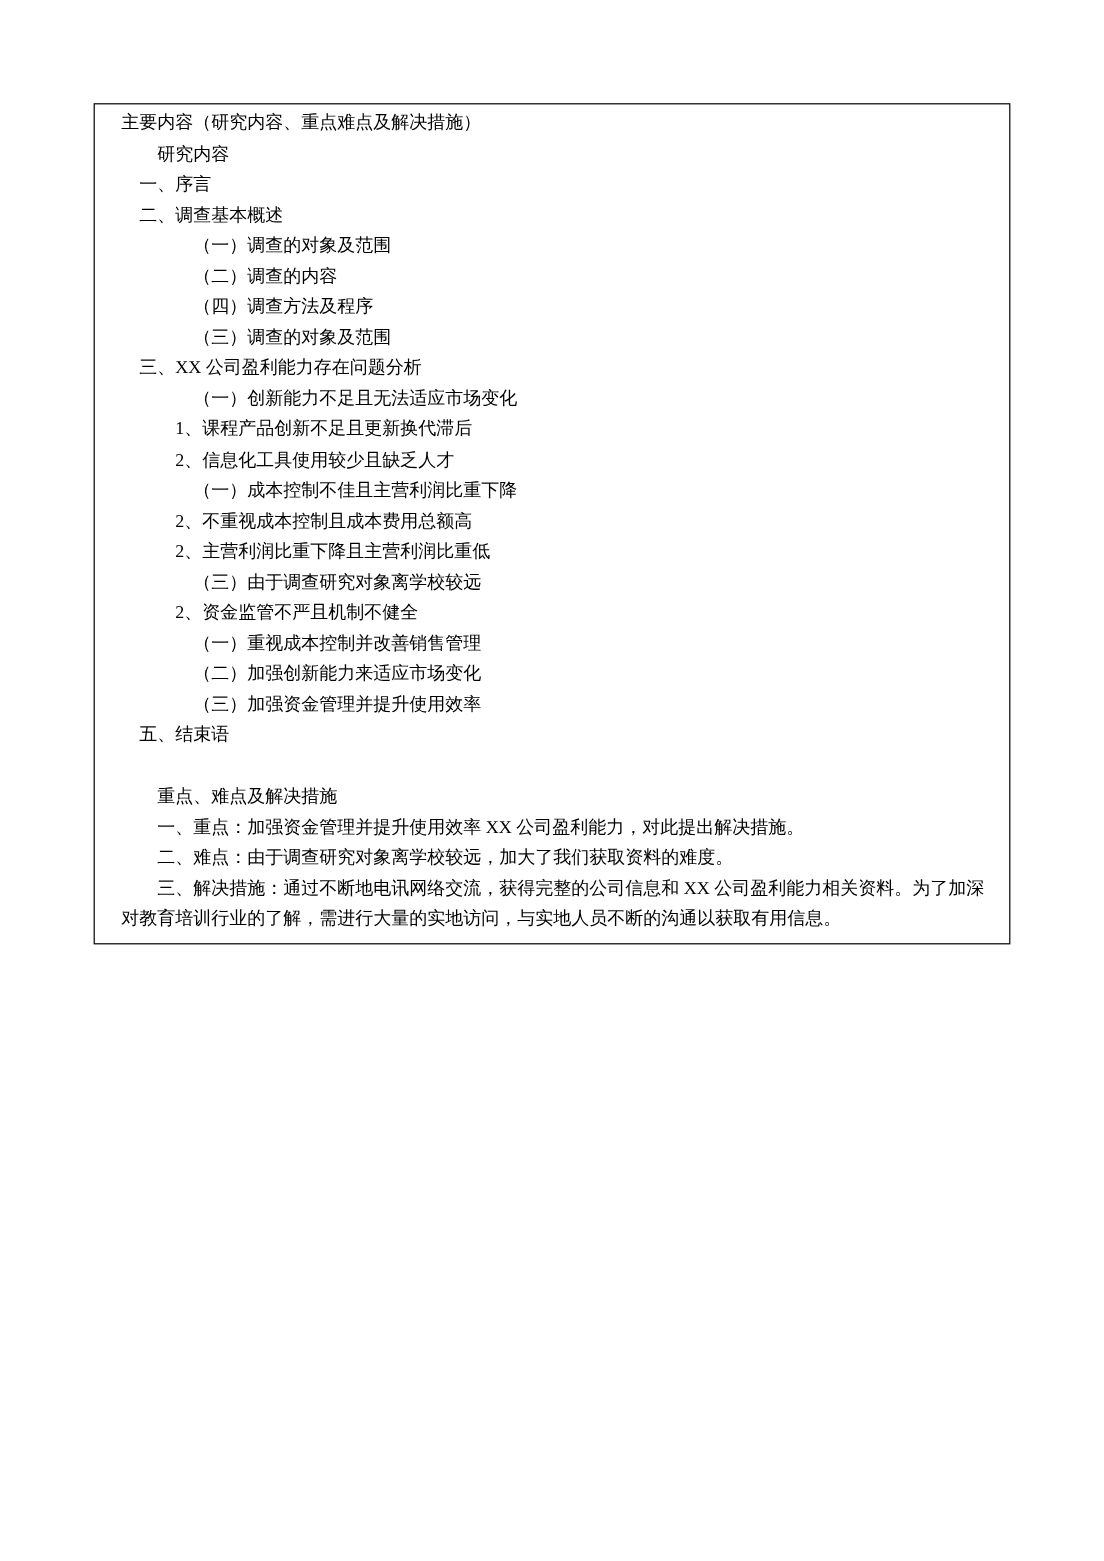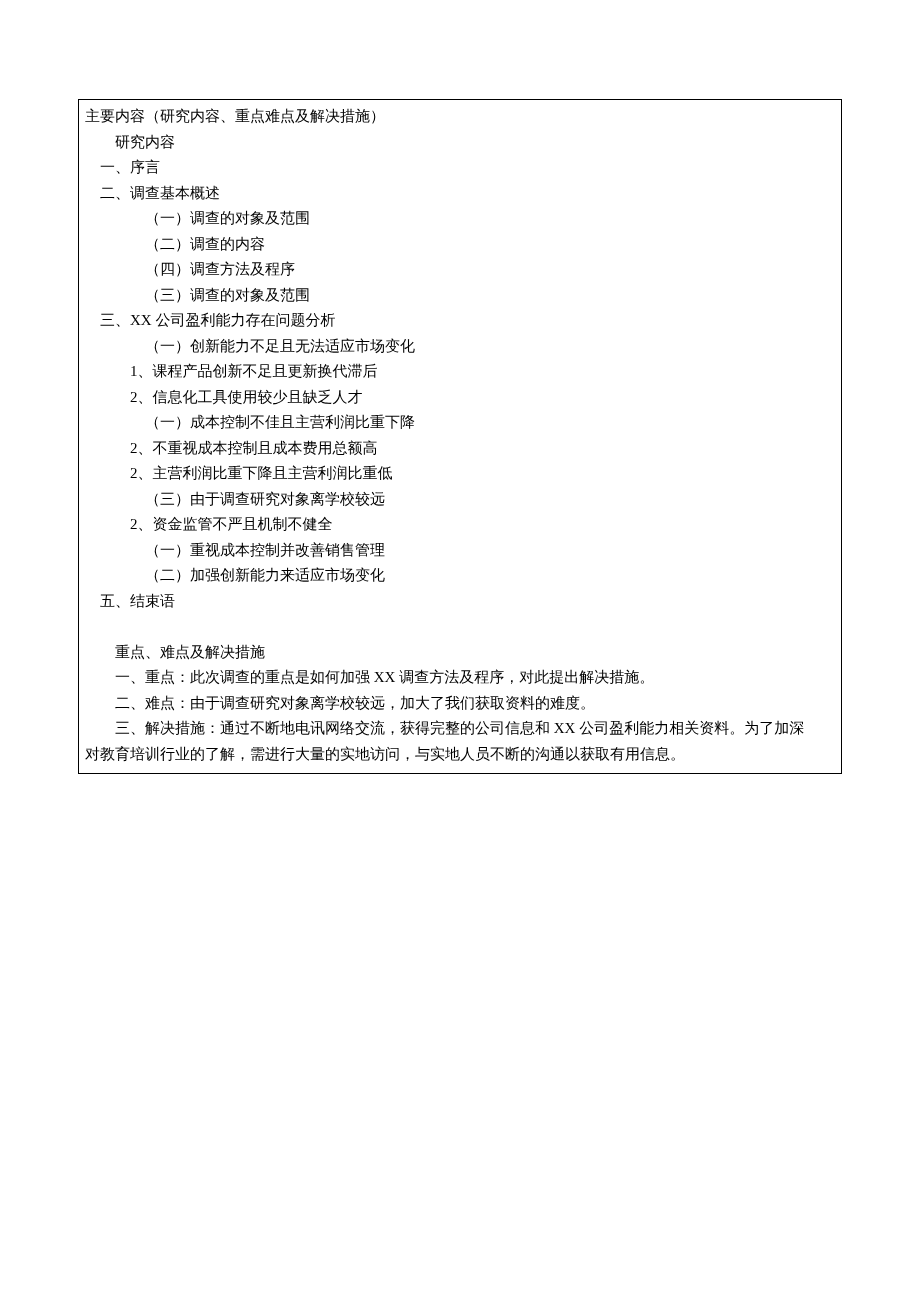--- a/index.html
+++ b/index.html
@@ -10,22 +10,21 @@
       font-family: "SimSun", "宋体", serif;
       font-size: 15px;
       color: #000;
       line-height: 1.7;
     }
     .page {
       padding: 86px 78px 0 78px;
     }
     .outline-box {
       border: 1px solid #000;
-      padding: 4px 6px 6px 6px;
-      margin-top: 13px;
+      padding: 4px 6px 6px 22px;
     }
     .title-line { }
     .indent-1 { padding-left: 2em; }
     .indent-2 { padding-left: 1em; }
     .indent-3 { padding-left: 4em; }
     .indent-4 { padding-left: 3em; }
     .section-gap { height: 1.7em; }
     .justify { text-align: justify; }
     .noindent { padding-left: 0; }
   </style>
@@ -51,24 +50,25 @@
     <div class="indent-4">1、课程产品创新不足且更新换代滞后</div>
     <div class="indent-4">2、信息化工具使用较少且缺乏人才</div>
     <div class="indent-3">（一）成本控制不佳且主营利润比重下降</div>
     <div class="indent-4">2、不重视成本控制且成本费用总额高</div>
     <div class="indent-4">2、主营利润比重下降且主营利润比重低</div>
     <div class="indent-3">（三）由于调查研究对象离学校较远</div>
     <div class="indent-4">2、资金监管不严且机制不健全</div>
 
     <div class="indent-3">（一）重视成本控制并改善销售管理</div>
     <div class="indent-3">（二）加强创新能力来适应市场变化</div>
+    <div class="indent-3">（三）加强资金管理并提升使用效率</div>
 
     <div class="indent-2">五、结束语</div>
 
     <div class="section-gap"></div>
 
     <div class="indent-1">重点、难点及解决措施</div>
-    <div class="indent-1 justify">一、重点：此次调查的重点是如何加强 XX 调查方法及程序，对此提出解决措施。</div>
+    <div class="indent-1 justify">一、重点：加强资金管理并提升使用效率 XX 公司盈利能力，对此提出解决措施。</div>
     <div class="indent-1 justify">二、难点：由于调查研究对象离学校较远，加大了我们获取资料的难度。</div>
     <div class="indent-1 justify">三、解决措施：通过不断地电讯网络交流，获得完整的公司信息和 XX 公司盈利能力相关资料。为了加深</div>
     <div class="noindent justify">对教育培训行业的了解，需进行大量的实地访问，与实地人员不断的沟通以获取有用信息。</div>
   </div>
 </div>
 
 </body></html>

